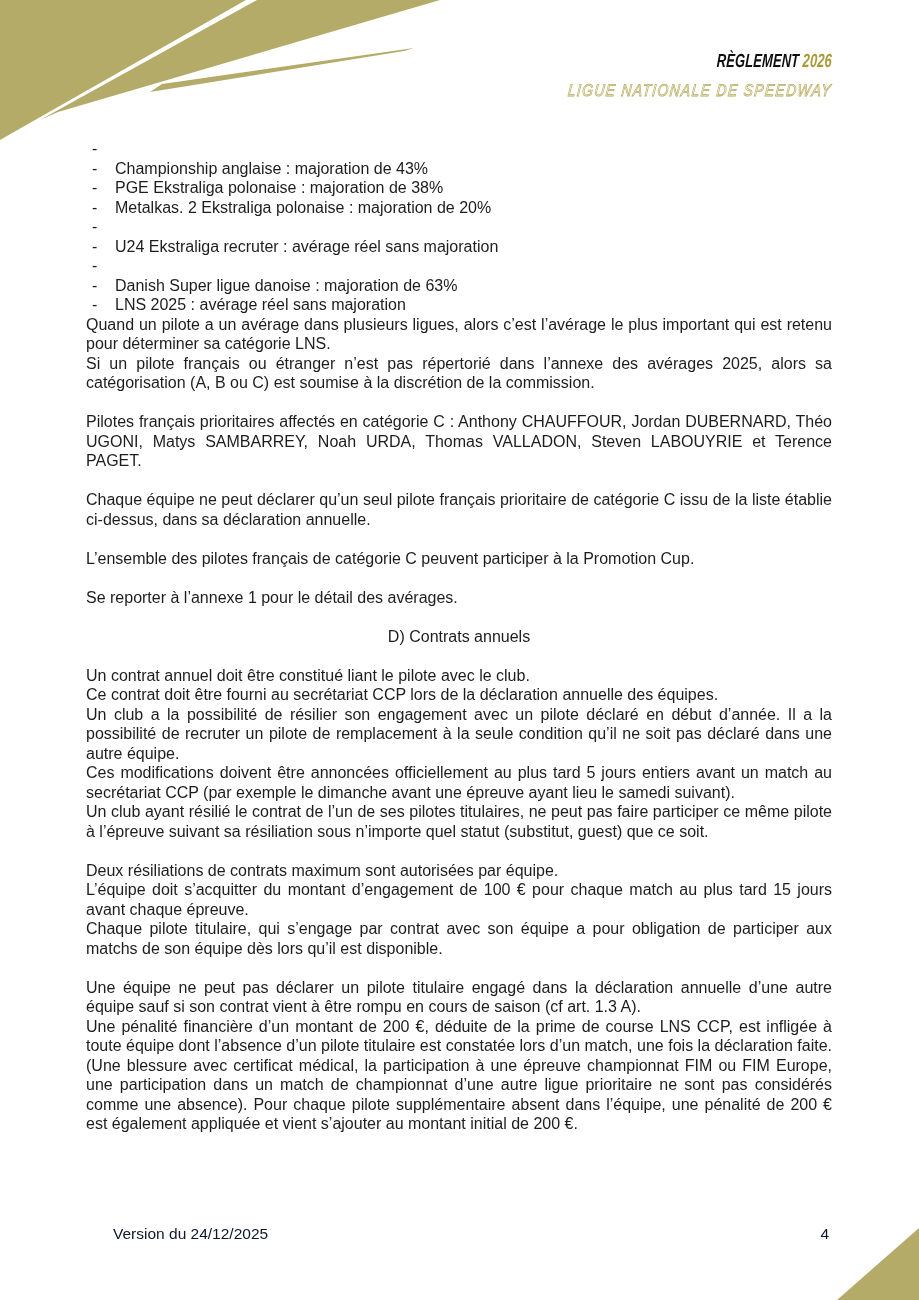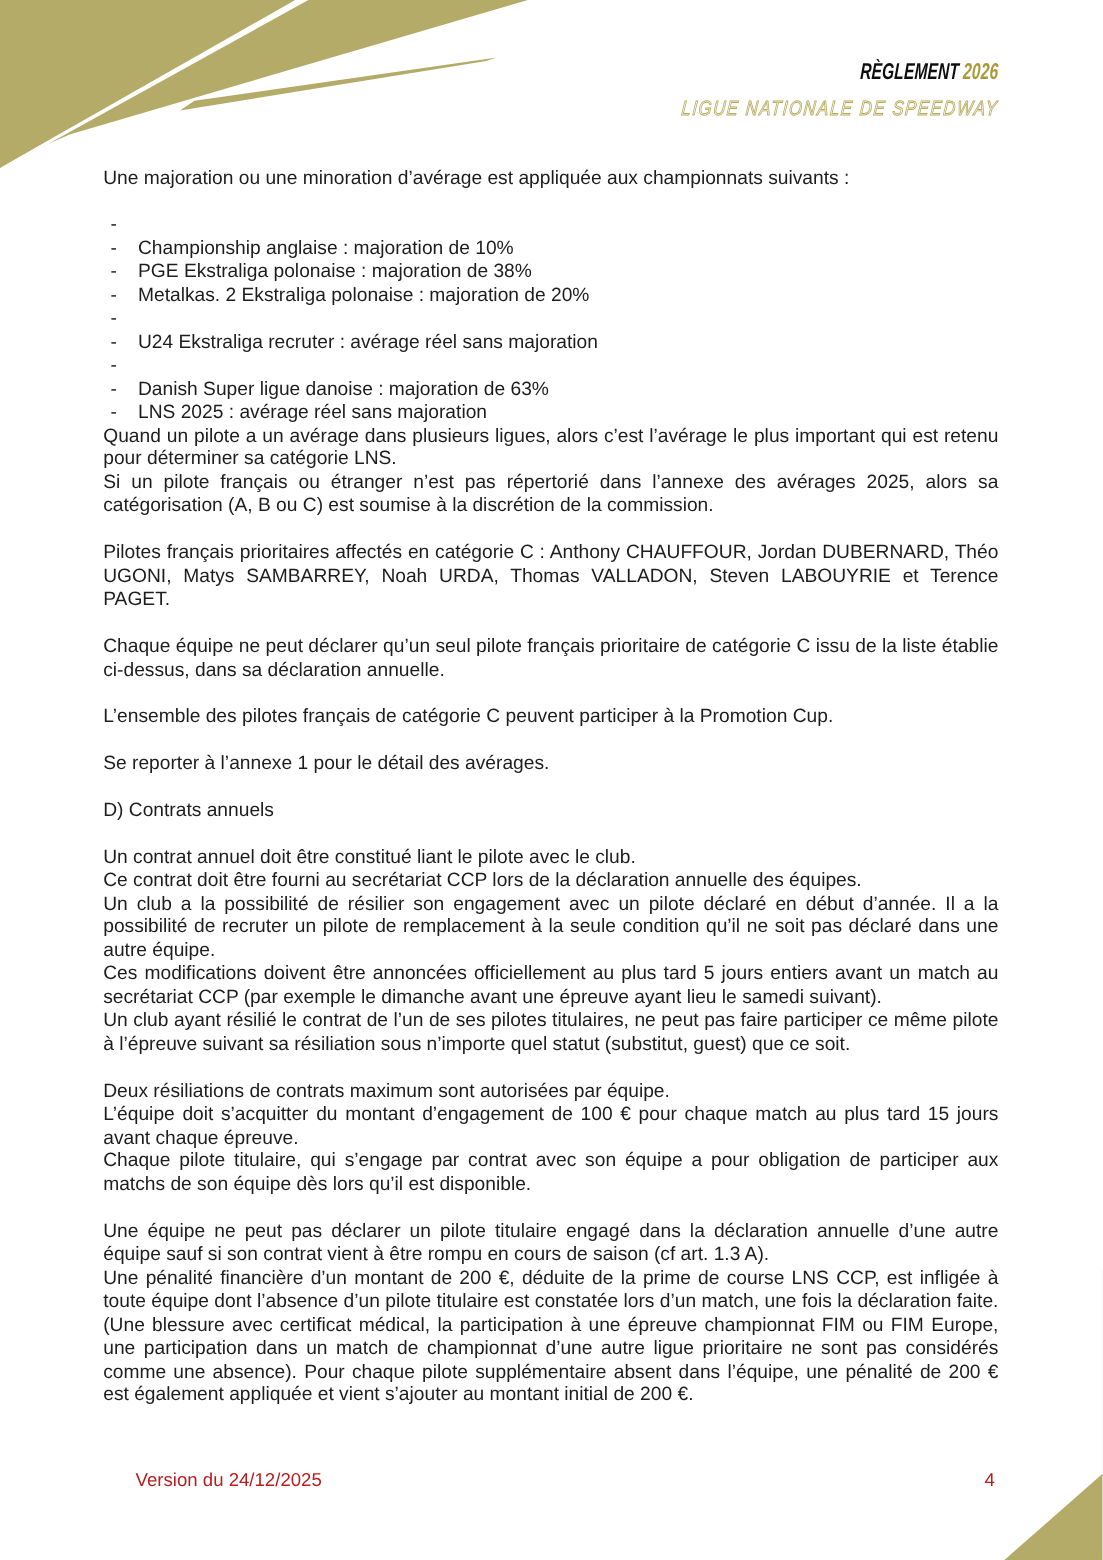--- a/index.html
+++ b/index.html
@@ -31,30 +31,30 @@
     color:#c9bd77;
     -webkit-text-stroke:.8px #b7ab5e;
     -webkit-text-fill-color:transparent;
   }
   
   .content {
     position:absolute; left:86px; top:139px; width:746px;
     font-size:16px; line-height:19.5px;
   }
   .para { margin:0 0 19.5px 0; text-align:justify; white-space:pre-line; }
-  .heading { margin:0 0 19.5px 0; text-align:left; white-space:pre-line; }
+  .heading { margin:0 0 19.5px 0; text-align:center; white-space:pre-line; }
   .champ-list { list-style:none; margin:0 0 19.5px 0; padding:0; }
   .champ-item { display:flex; }
   .champ-item .dash { flex:0 0 29px; box-sizing:border-box; padding-left:6px; }
   [data-bind-each] { display:contents; }
   
   .page-footer {
     position:absolute; left:113px; right:90px; top:1224px;
     display:flex; justify-content:space-between; align-items:baseline;
-    font-size:15.5px; line-height:19.5px; color:#b91c1c;
+    font-size:15.5px; line-height:19.5px; color:#0f172a;
   }
 </style>
 </head>
 <body>
 
 <div class="page">
 
   <svg class="deco-top" width="460" height="145" viewBox="0 0 460 145" aria-hidden="true">
     <polygon points="0,0 246,0 28,124 0,140" fill="#b4ab69"></polygon>
     <polygon points="257,0 440,0 58,112 40,120" fill="#b4ab69"></polygon>
@@ -65,27 +65,26 @@
 
   <header class="masthead">
     <div class="masthead-title">
       <span data-bind="header.title">RÈGLEMENT</span><span class="year" data-bind="header.year">2026</span>
     </div>
     <div class="masthead-subtitle" data-bind="header.subtitle">LIGUE NATIONALE DE SPEEDWAY</div>
   </header>
 
   <main class="content">
 
-    <p class="para" data-bind="body.intro">Une majoration ou une minoration d’avérage est appliquée aux championnats suivants :</p>
 
     <ul class="champ-list" data-bind-each="body.championships"><li class="champ-item">
         <span class="dash" data-bind="body.list_marker">-</span>
       </li><li class="champ-item">
         <span class="dash" data-bind="body.list_marker">-</span>
-        <span class="champ-text">Championship anglaise : majoration de 10%</span>
+        <span class="champ-text">Championship anglaise : majoration de 43%</span>
       </li><li class="champ-item">
         <span class="dash" data-bind="body.list_marker">-</span>
         <span class="champ-text">PGE Ekstraliga polonaise : majoration de 38%</span>
       </li><li class="champ-item">
         <span class="dash" data-bind="body.list_marker">-</span>
         <span class="champ-text">Metalkas. 2 Ekstraliga polonaise : majoration de 20%</span>
       </li><li class="champ-item">
         <span class="dash" data-bind="body.list_marker">-</span>
       </li><li class="champ-item">
         <span class="dash" data-bind="body.list_marker">-</span>

